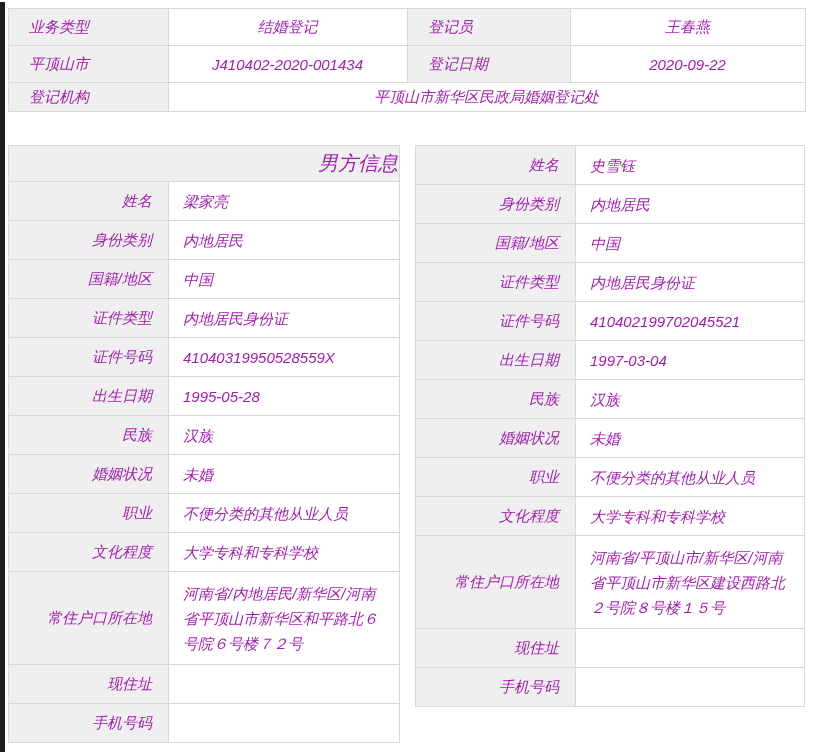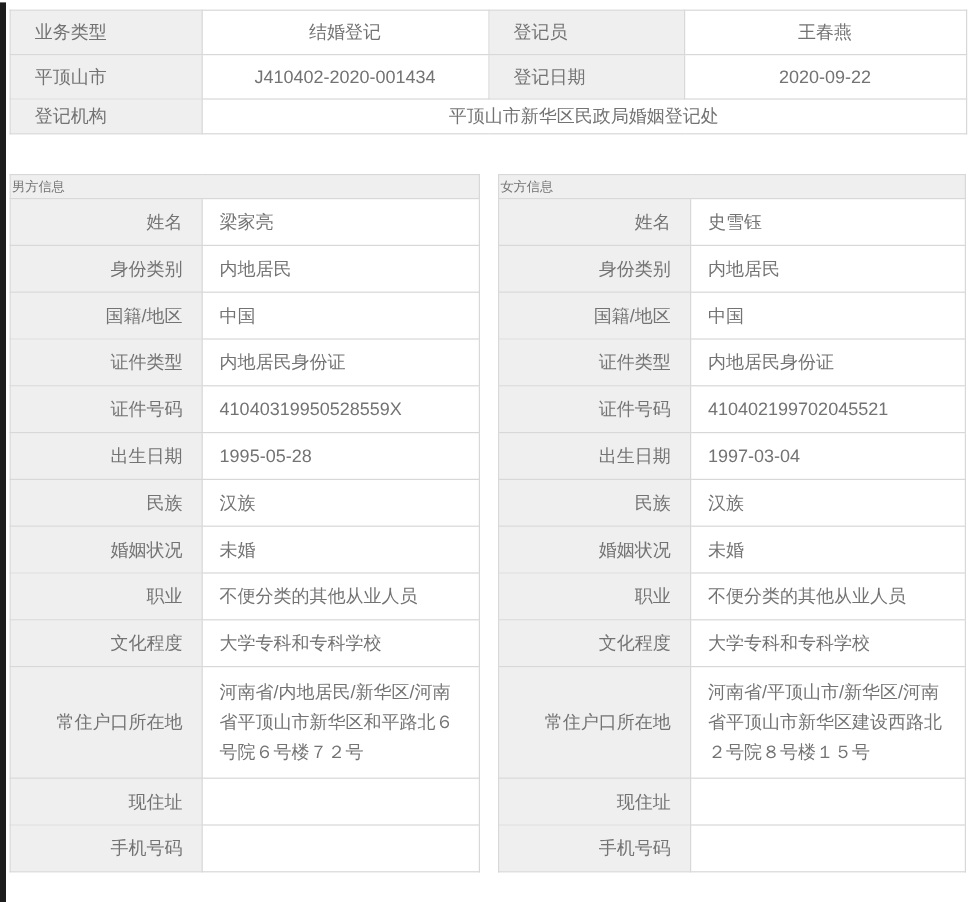--- a/index.html
+++ b/index.html
@@ -21,21 +21,22 @@
     left: 0;
     top: 2px;
     width: 5px;
     height: 750px;
     background: #1d1d1d;
   }
   table {
     border-collapse: collapse;
     table-layout: fixed;
     font-size: 15px;
-    color: #737373;
+    color: #a21caf;
+    font-style: italic;
   }
   td {
     border: 1px solid #d8d8d8;
     overflow: hidden;
     box-sizing: border-box;
   }
   
   .summary-table {
     position: absolute;
     left: 8px;
@@ -56,23 +57,23 @@
   }
   
   .info-table {
     position: absolute;
     top: 145px;
   }
   .info-table.male   { left: 8px;   width: 392px; }
   .info-table.female { left: 415px; width: 390px; }
   .info-table .title-cell {
     background: #efefef;
-    height: 20px;
-    text-align: left;
-    font-size: 11px;
+    height: 36px;
+    text-align: right;
+    font-size: 20px;
   }
   .info-table .lbl {
     background: #efefef;
     width: 160px;
     text-align: right;
     padding-right: 16px;
     height: 39px;
   }
   .info-table .val {
     background: #ffffff;
@@ -180,23 +181,20 @@
     </tr>
   </tbody>
     </table>
 
   <table class="info-table female">
     <colgroup>
         <col style="width:160px">
         <col>
       </colgroup>
     <tbody>
-        <tr>
-      <td class="title-cell" colspan="2">女方信息</td>
-    </tr>
     <tr>
       <td class="lbl">姓名</td>
       <td class="val">史雪钰</td>
     </tr>
     <tr>
       <td class="lbl">身份类别</td>
       <td class="val">内地居民</td>
     </tr>
     <tr>
       <td class="lbl">国籍/地区</td>

